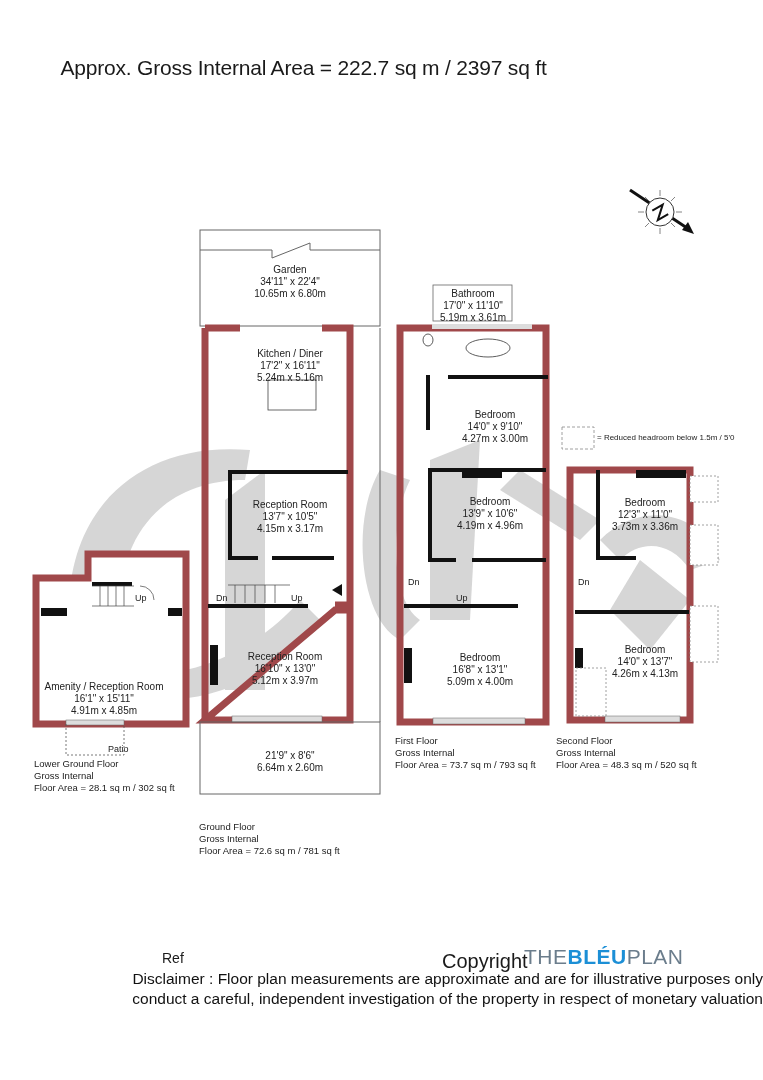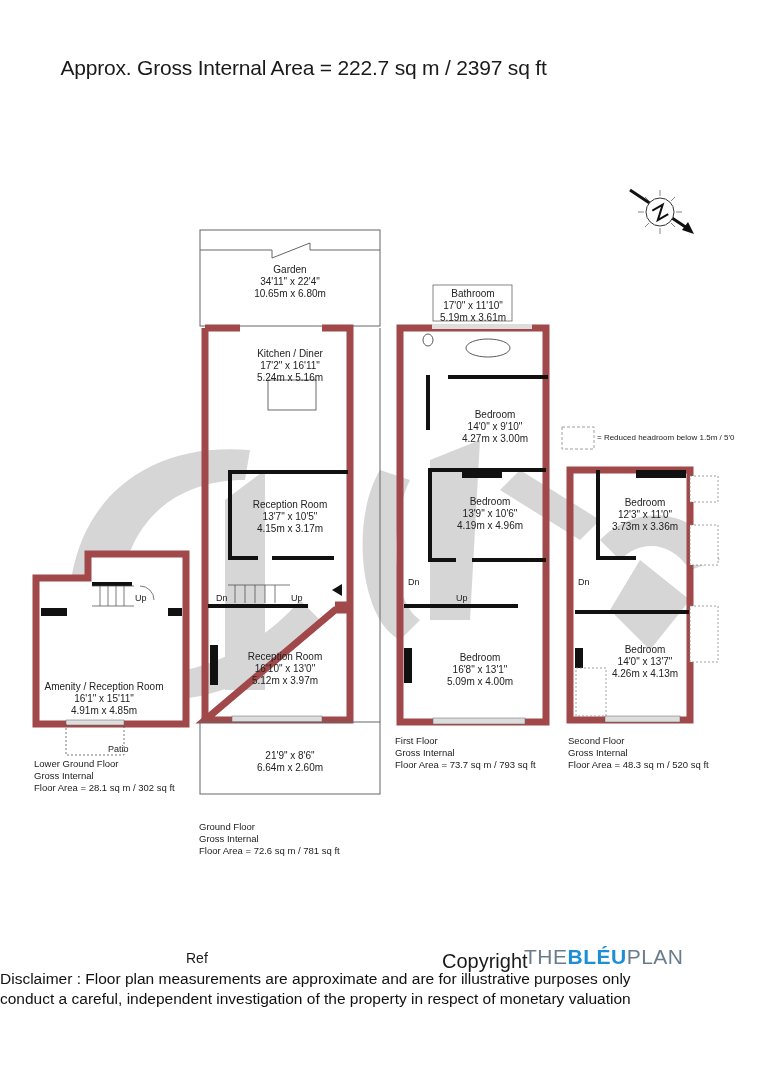--- a/index.html
+++ b/index.html
@@ -5,25 +5,25 @@
   html, body { margin:0; padding:0; background:#ffffff; }
   body { width:763px; height:1080px; position:relative; overflow:hidden; font-family:"Liberation Sans", sans-serif; color:#1a1a1a; }
   .abs { position:absolute; }
   .title { left:0; width:637px; top:56px; text-align:center; font-size:21px; letter-spacing:-0.2px; }
   .title span { display:inline-block; transform:translateX(-15px); }
   svg.plan { position:absolute; left:0; top:0; }
   .lbl { position:absolute; font-size:10px; line-height:12px; text-align:center; color:#222; white-space:nowrap; }
   .lbl div { margin:0; }
   .floor-cap { position:absolute; font-size:9.5px; line-height:12px; color:#222; white-space:nowrap; }
   .legend-text { position:absolute; font-size:8px; color:#222; white-space:nowrap; }
-  .ref { left:162px; top:950px; font-size:14px;margin-left:24px; }
+  .ref { left:162px; top:950px; font-size:14px; }
   .copyright { left:442px; top:950px; font-size:20px; }
   .brand { left:516px; top:945px; font-size:21px; letter-spacing:0.5px; color:#6b7d8c; font-weight:300;margin-left:8px; }
   .brand b { color:#1c8fd6; font-weight:700; }
-  .disclaimer { left:0; width:763px; top:969px; text-align:left; font-size:15.5px; line-height:20px; color:#111; }
+  .disclaimer { left:0; width:763px; top:969px; text-align:right; font-size:15.5px; line-height:20px; color:#111; }
 </style>
 </head>
 <body>
 
 <div class="abs title"><span>Approx. Gross Internal Area = 222.7 sq m / 2397 sq ft</span></div>
 
 <svg class="plan" width="763" height="1080" viewBox="0 0 763 1080">
 
   <g fill="#cfcfcf" opacity="0.85">
     <path d="M70,630 C60,520 130,440 250,450 L245,480 C160,480 110,540 120,640 Z"></path>
@@ -211,21 +211,21 @@
   <div>Bedroom</div>
   <div>12'3" x 11'0"</div>
   <div>3.73m x 3.36m</div>
 </div>
 <div class="lbl" style="left:605px;top:644px;width:80px;">
   <div>Bedroom</div>
   <div>14'0" x 13'7"</div>
   <div>4.26m x 4.13m</div>
 </div>
 <div class="lbl" style="left:578px;top:576px;font-size:9px;">Dn</div>
-<div class="floor-cap" style="left:568px;top:735px;">
+<div class="floor-cap" style="left:556px;top:735px;">
   <div>Second Floor</div>
   <div>Gross Internal</div>
   <div>Floor Area = 48.3 sq m / 520 sq ft</div>
 </div>
 
 <div class="abs ref">Ref</div>
 <div class="abs copyright">Copyright</div>
 <div class="abs brand"><span>THE</span><b>BLÉU</b><span>PLAN</span></div>
 <div class="abs disclaimer">
   <div>Disclaimer : Floor plan measurements are approximate and are for illustrative purposes only</div>

